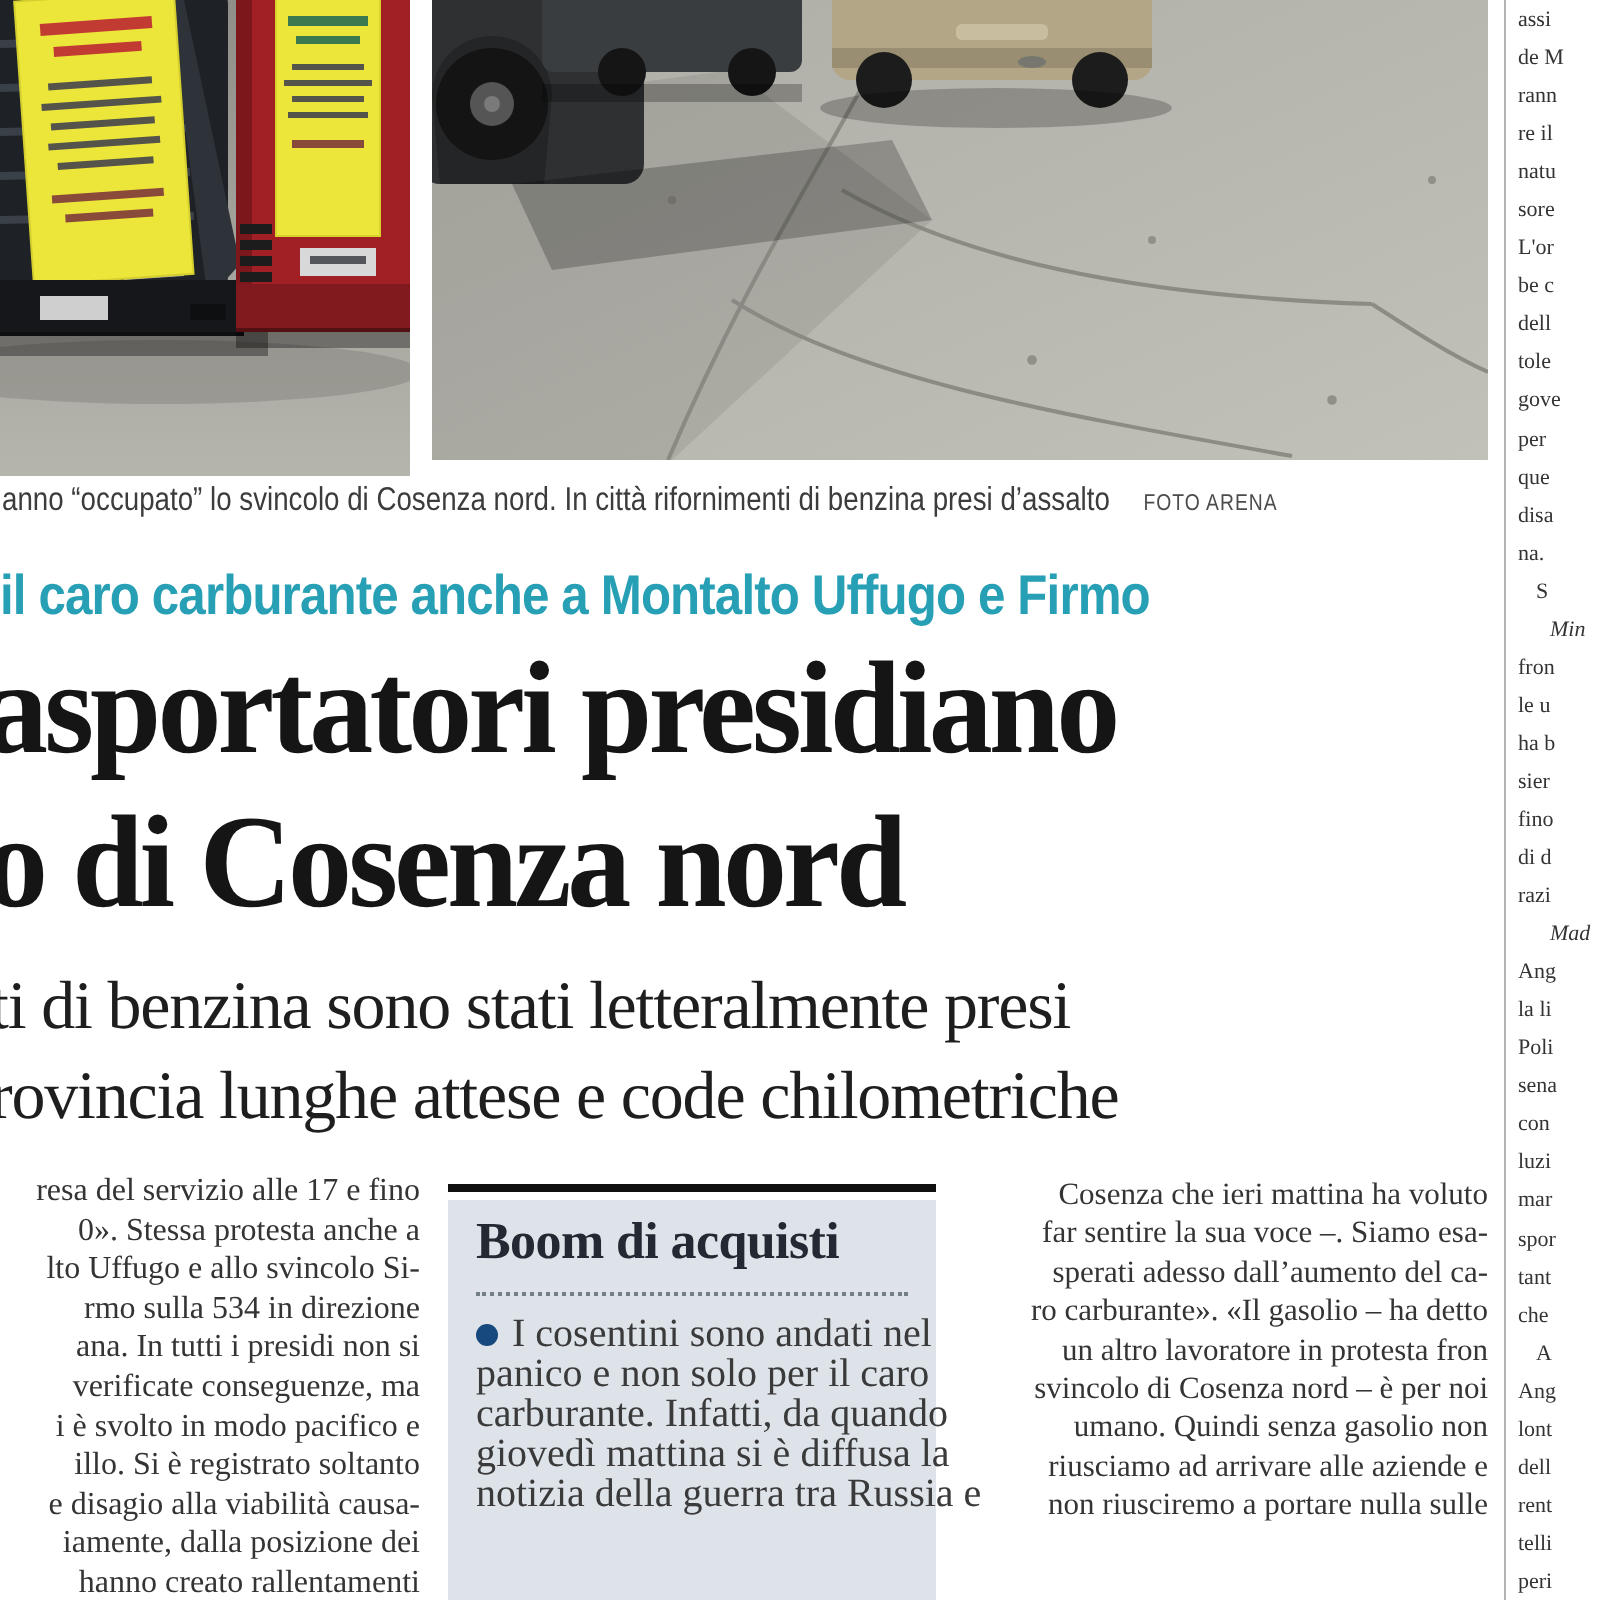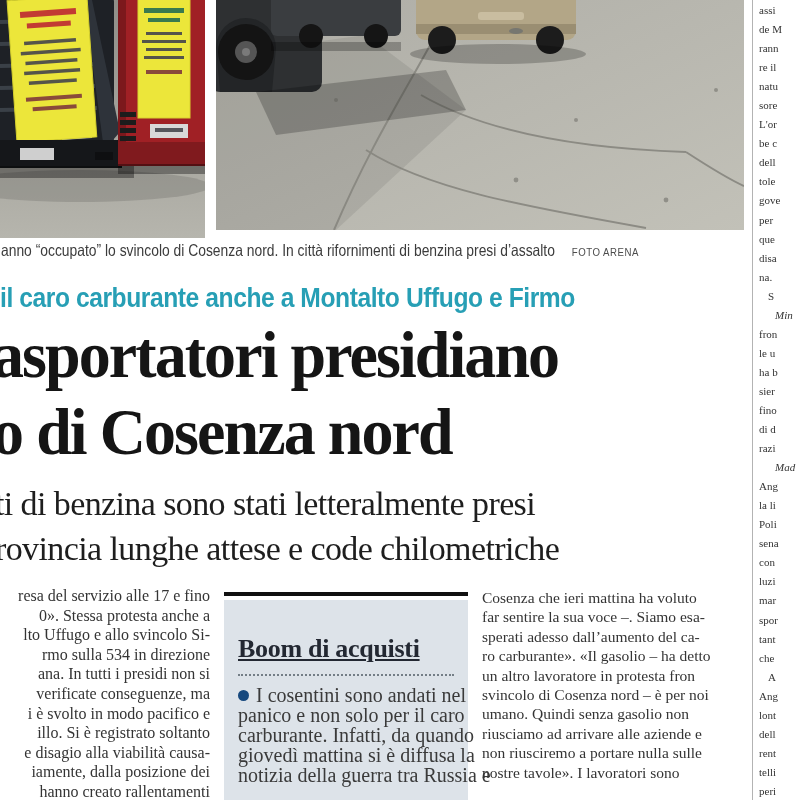--- a/index.html
+++ b/index.html
@@ -25,31 +25,31 @@
             font-size:66px;line-height:77px;letter-spacing:-2px;white-space:nowrap;
             transform:scaleX(.97);transform-origin:left top;}
 
   .subheadline{position:absolute;left:-5px;top:481px;color:#1e1e1e;
                font-size:34px;line-height:45px;letter-spacing:-.6px;white-space:nowrap;}
 
   .colA{position:absolute;left:-22px;top:586px;width:232px;text-align:right;}
   .colA .ln{white-space:nowrap;font-size:16px;line-height:19.6px;color:#343434;}
 
   .colC{position:absolute;left:482px;top:588px;width:262px;}
-  .colC .ln{white-space:nowrap;font-size:15.5px;line-height:19.4px;color:#343434;}
+  .colC .ln{white-space:nowrap;font-size:15.5px;line-height:19.4px;color:#343434;text-align:right;}
 
   .sidecol{position:absolute;left:759px;top:1px;width:41px;height:799px;overflow:hidden;}
   .sidecol .frag{white-space:nowrap;font-size:11px;line-height:19.05px;color:#333;}
   .sidecol .frag.it{font-style:italic;margin-left:16px;}
   .sidecol .frag.ind{padding-left:9px;}
 
   .boxbar{position:absolute;left:224px;top:592px;width:244px;height:4px;background:#101010;}
   .box{position:absolute;left:224px;top:600px;width:244px;height:200px;background:#dde3e9;}
-  .boxtitle{margin:32px 0 0 14px;font-weight:bold;font-size:26px;line-height:34px;
-            color:#232832;letter-spacing:-.3px;text-decoration:underline;}
+  .boxtitle{margin:4px 0 0 14px;font-weight:bold;font-size:26px;line-height:34px;
+            color:#232832;letter-spacing:-.3px;}
   .boxrule{margin:8px 14px 0 14px;border-top:2px dotted #747e86;}
   .boxbody{position:relative;margin:9px 10px 0 14px;}
   .boxbody .bullet{position:absolute;left:0;top:5px;width:11px;height:11px;border-radius:50%;
                    background:#17497e;}
   .boxbody .ln{white-space:nowrap;font-size:20px;line-height:20px;color:#3a3a3a;}
   .boxbody .lines .ln:first-child{text-indent:18px;}
 </style>
 </head>
 <body>
 
@@ -216,21 +216,20 @@
   <div class="colC">
       <div class="ln">Cosenza che ieri mattina ha voluto</div>
       <div class="ln">far sentire la sua voce –. Siamo esa-</div>
       <div class="ln">sperati adesso dall’aumento del ca-</div>
       <div class="ln">ro carburante». «Il gasolio – ha detto</div>
       <div class="ln">un altro lavoratore in protesta fron</div>
       <div class="ln">svincolo di Cosenza nord – è per noi</div>
       <div class="ln">umano. Quindi senza gasolio non</div>
       <div class="ln">riusciamo ad arrivare alle aziende e</div>
       <div class="ln">non riusciremo a portare nulla sulle</div>
-      <div class="ln">nostre tavole». I lavoratori sono</div>
     </div>
 
   <div class="sidecol">
       <div class="frag">assi</div>
       <div class="frag">de M</div>
       <div class="frag">rann</div>
       <div class="frag">re il</div>
       <div class="frag">natu</div>
       <div class="frag">sore</div>
       <div class="frag">L'or</div>

